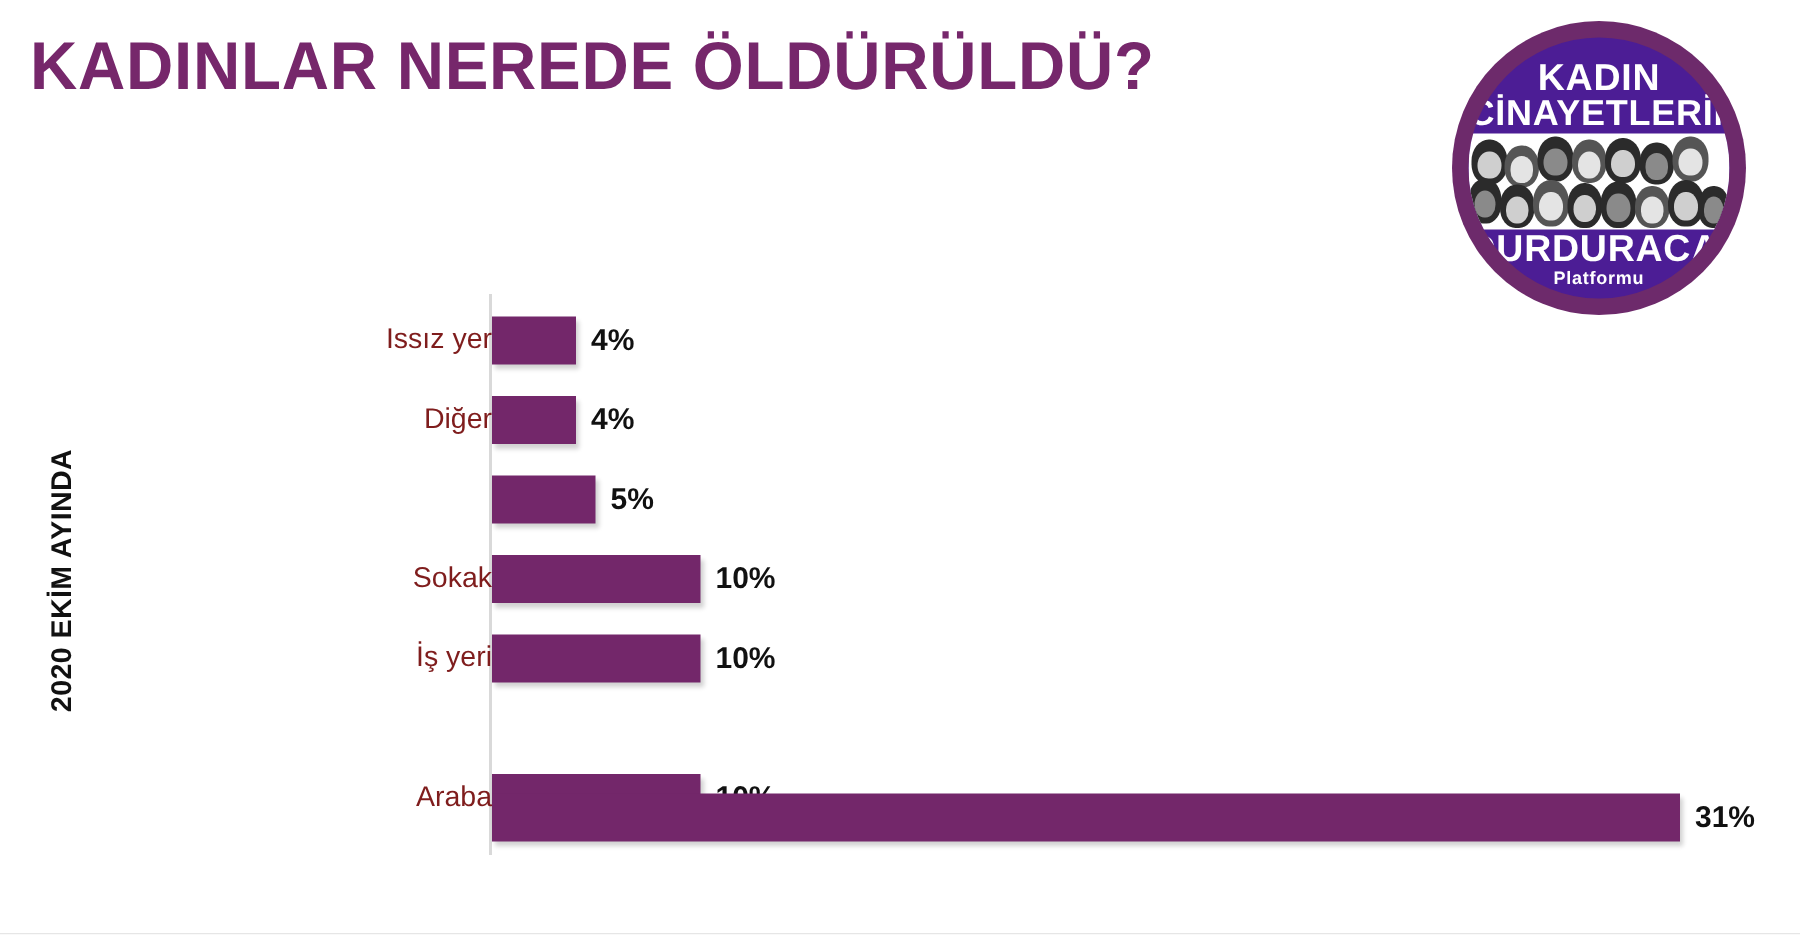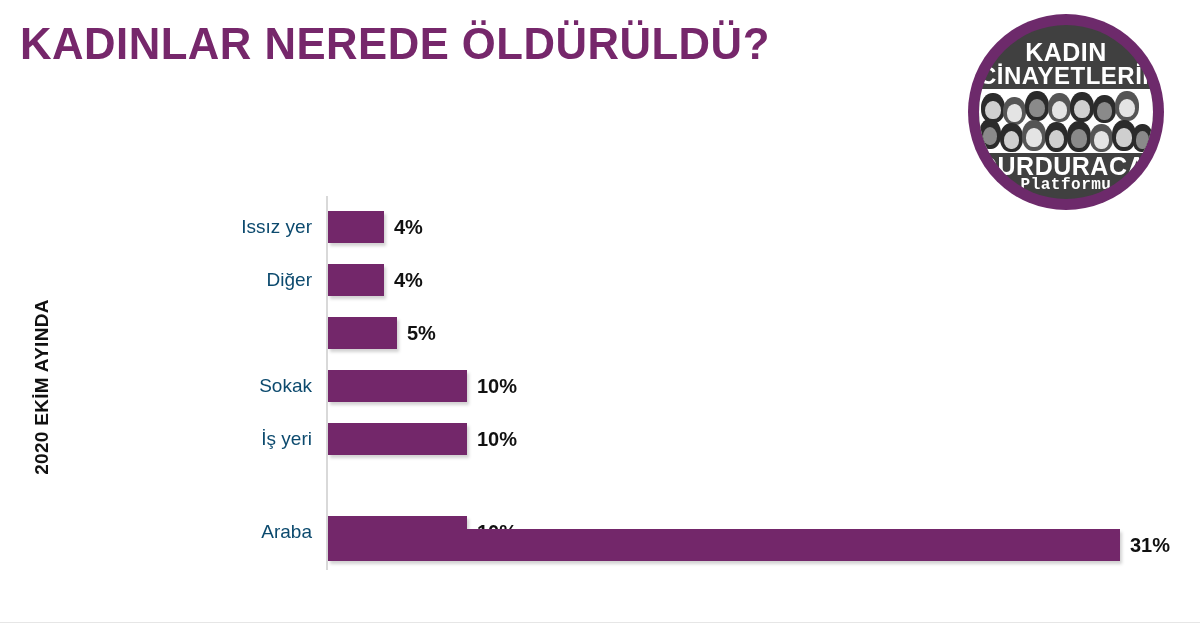--- a/index.html
+++ b/index.html
@@ -48,37 +48,37 @@
     background: #6d2a6b;
     overflow: hidden;
   }
   #logo-inner {
     position: absolute;
     left: 11px;
     top: 11px;
     width: 174px;
     height: 174px;
     border-radius: 50%;
-    background: #404040;
+    background: #4c1d95;
     overflow: hidden;
   }
   .logo-line {
     position: absolute;
     width: 100%;
     text-align: center;
     color: #ffffff;
     font-weight: 900;
     font-family: "Liberation Sans Narrow", "Liberation Sans", sans-serif;
     letter-spacing: 0.5px;
     white-space: nowrap;
   }
   #logo-l1 { top: 14px;  font-size: 25px; line-height: 26px; }
   #logo-l2 { top: 38px;  font-size: 24px; line-height: 26px; }
   #logo-l3 { top: 128px; font-size: 25px; line-height: 26px; }
-  #logo-l4 { top: 154px; font-size: 16px; line-height: 13px; font-weight: 700; font-family: Liberation Mono, monospace; }
+  #logo-l4 { top: 154px; font-size: 12px; line-height: 13px; font-weight: 700; }
 
   
   #logo-faces {
     position: absolute;
     left: 0;
     top: 64px;
     width: 174px;
     height: 64px;
     background: #ffffff;
     overflow: hidden;
@@ -134,26 +134,26 @@
     background: #d9d9d9;
   }
   .row {
     position: absolute;
     left: 0;
     width: 1200px;
     height: 32px;
   }
   .cat-label {
     position: absolute;
-    left: 0;
+    left: 16px;
     width: 312px;
     text-align: right;
     font-size: 19px;
     line-height: 32px;
-    color: #0c4a6e;
+    color: #7f1d1d;
     font-weight: 500;
     white-space: nowrap;
   }
   .bar {
     position: absolute;
     left: 328px;
     top: 0;
     height: 32px;
     background: #73276a;
     box-shadow: 2px 3px 3px rgba(0,0,0,0.18);

